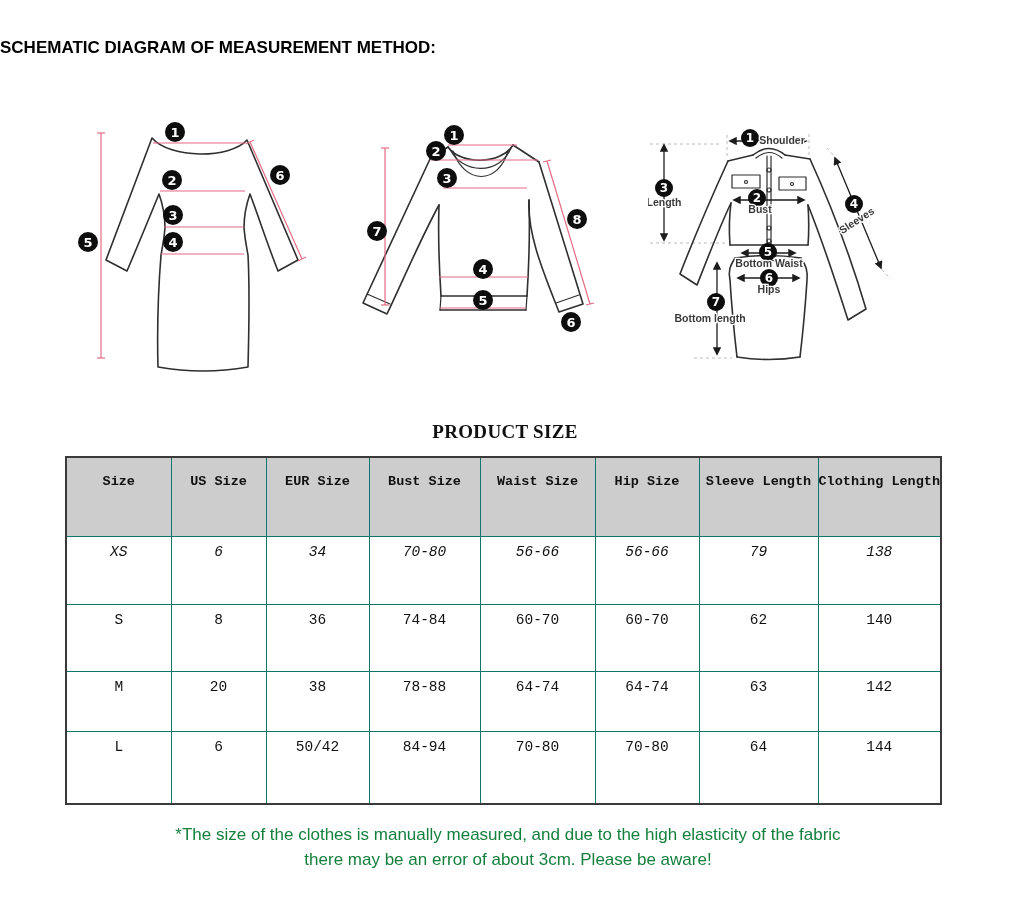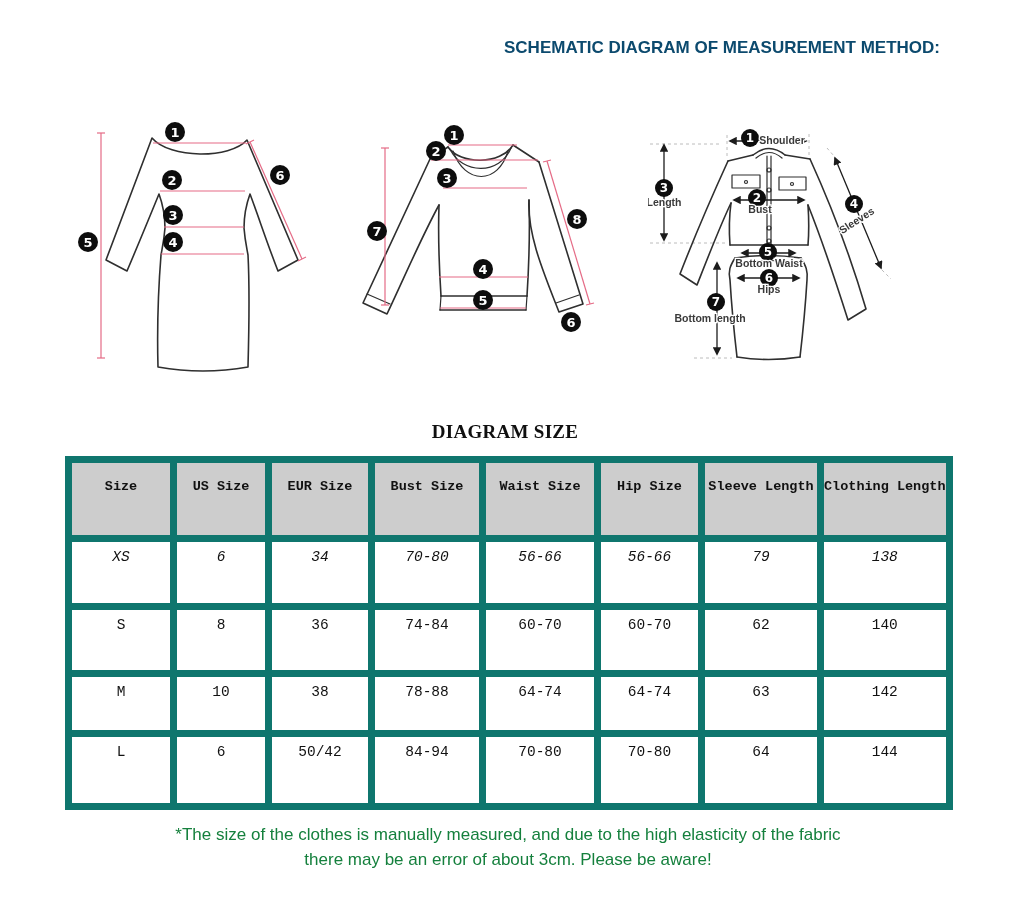--- a/index.html
+++ b/index.html
@@ -1,43 +1,43 @@
 <!DOCTYPE html>
 <html><head>
 <meta charset="utf-8">
 <style>
   html,body{margin:0;padding:0;background:#ffffff;}
   body{width:1024px;height:912px;position:relative;overflow:hidden;
        font-family:"Liberation Sans",sans-serif;color:#111;}
   .page{position:absolute;inset:0;}
 
   .title{position:absolute;top:38px;left:0;width:940px;margin:0;
-         text-align:right;font-size:17px;font-weight:bold;letter-spacing:0;
-         font-family:"Liberation Sans",sans-serif;color:#0c4a6e;}
+         text-align:left;font-size:17px;font-weight:bold;letter-spacing:0;
+         font-family:"Liberation Sans",sans-serif;color:#000000;}
 
   .diagram{position:absolute;}
   .diagram .outline{fill:none;stroke:#2f2f2f;stroke-width:1.6;stroke-linejoin:round;stroke-linecap:round;}
   .diagram .thin{stroke-width:1.2;}
   .diagram .pink{stroke:#e56b86;stroke-width:1.2;fill:none;}
   .diagram .arrow{stroke:#1c1c1c;stroke-width:1.3;fill:none;}
   .diagram .dash{stroke:#bcbcbc;stroke-width:1;fill:none;stroke-dasharray:3 3;}
   .diagram .mdot{fill:#0d0d0d;}
   .mnum{fill:#ffffff;font-family:"DejaVu Sans",sans-serif;font-weight:bold;
         font-size:13px;text-anchor:middle;}
   .suit-svg .mnum{font-size:12px;}
   .slabel{fill:#3a3a3a;font-family:"Liberation Sans",sans-serif;font-weight:bold;
           font-size:10.5px;text-anchor:middle;paint-order:stroke;stroke:#ffffff;stroke-width:2.5px;}
 
   .ps-heading{position:absolute;top:421px;left:0;width:1010px;margin:0;text-align:center;
               font-family:"Liberation Serif",serif;font-size:19px;font-weight:bold;
               letter-spacing:0.3px;color:#101010;}
 
   table.size-table{position:absolute;left:65px;top:456px;border-collapse:collapse;
                    table-layout:fixed;border:2px solid #3a3a3a;}
-  .size-table th,.size-table td{border:7px solid #0f766e;text-align:center;
+  .size-table th,.size-table td{border:1px solid #0f766e;text-align:center;
                    font-family:"Liberation Mono",monospace;white-space:nowrap;
                    vertical-align:top;overflow:visible;}
   .size-table th{background:#cdcdcd;font-weight:bold;font-size:13.5px;padding:16px 0 0 0;}
   .size-table td{font-size:14.5px;padding:7px 0 0 0;background:#ffffff;}
   .size-table thead tr{height:79px;}
   .size-table tbody tr:nth-child(1){height:68px;font-style:italic;}
   .size-table tbody tr:nth-child(2){height:67px;}
   .size-table tbody tr:nth-child(3){height:60px;}
   .size-table tbody tr:nth-child(4){height:73px;}
 
@@ -273,21 +273,21 @@
       <text class="slabel" x="121" y="185">Hips</text>
 
       <g>
         <circle class="mdot" cx="68" cy="194" r="9"></circle>
         <text class="mnum" x="68" y="198">7</text>
       </g>
       <text class="slabel" x="62" y="214">Bottom length</text>
     </g>
   </svg>
 
-  <h2 class="ps-heading">DIAGRAM SIZE</h2>
+  <h2 class="ps-heading">PRODUCT SIZE</h2>
 
   <table class="size-table">
     <colgroup>
       <col style="width:105px">
         <col style="width:95px">
         <col style="width:103px">
         <col style="width:111px">
       <col style="width:115px">
         <col style="width:104px">
         <col style="width:119px">
@@ -321,21 +321,21 @@
         <td>8</td>
         <td>36</td>
         <td>74-84</td>
         <td>60-70</td>
         <td>60-70</td>
         <td>62</td>
         <td>140</td>
       </tr>
       <tr>
         <td>M</td>
-        <td>10</td>
+        <td>20</td>
         <td>38</td>
         <td>78-88</td>
         <td>64-74</td>
         <td>64-74</td>
         <td>63</td>
         <td>142</td>
       </tr>
       <tr>
         <td>L</td>
         <td>6</td>

